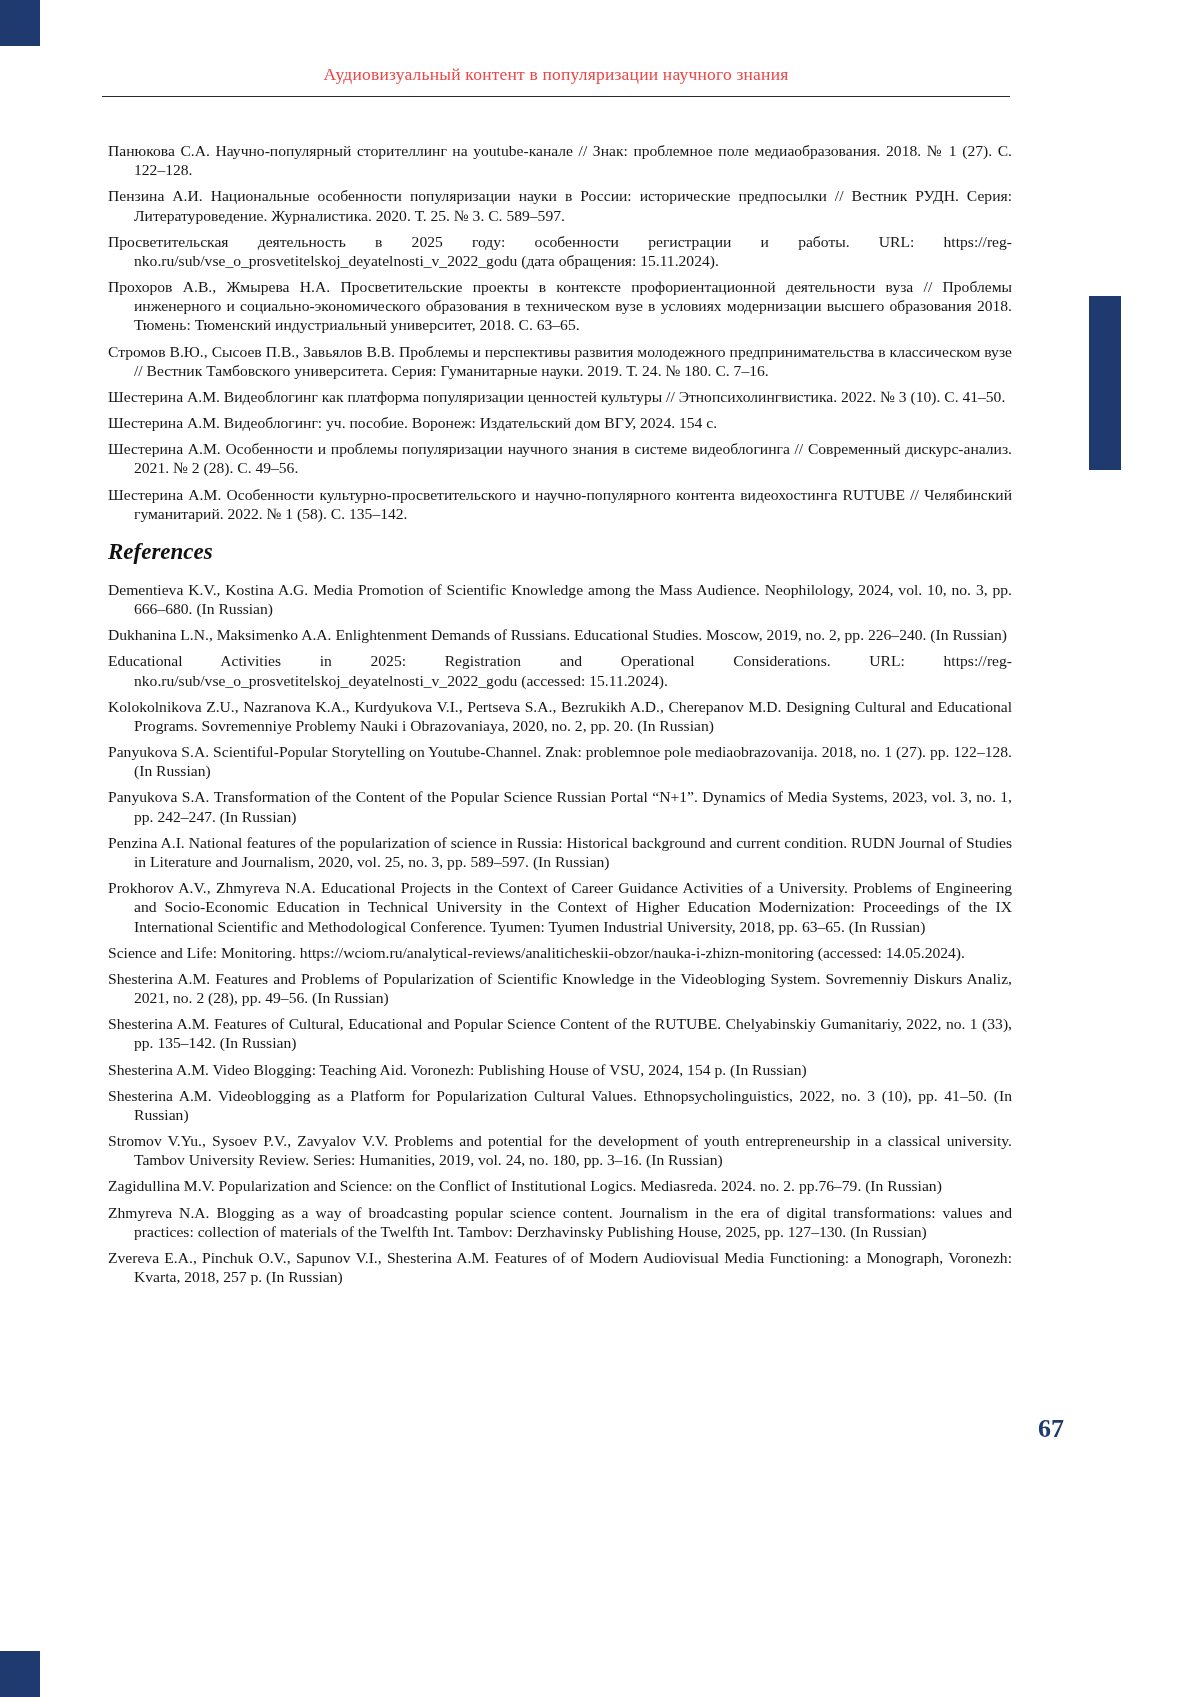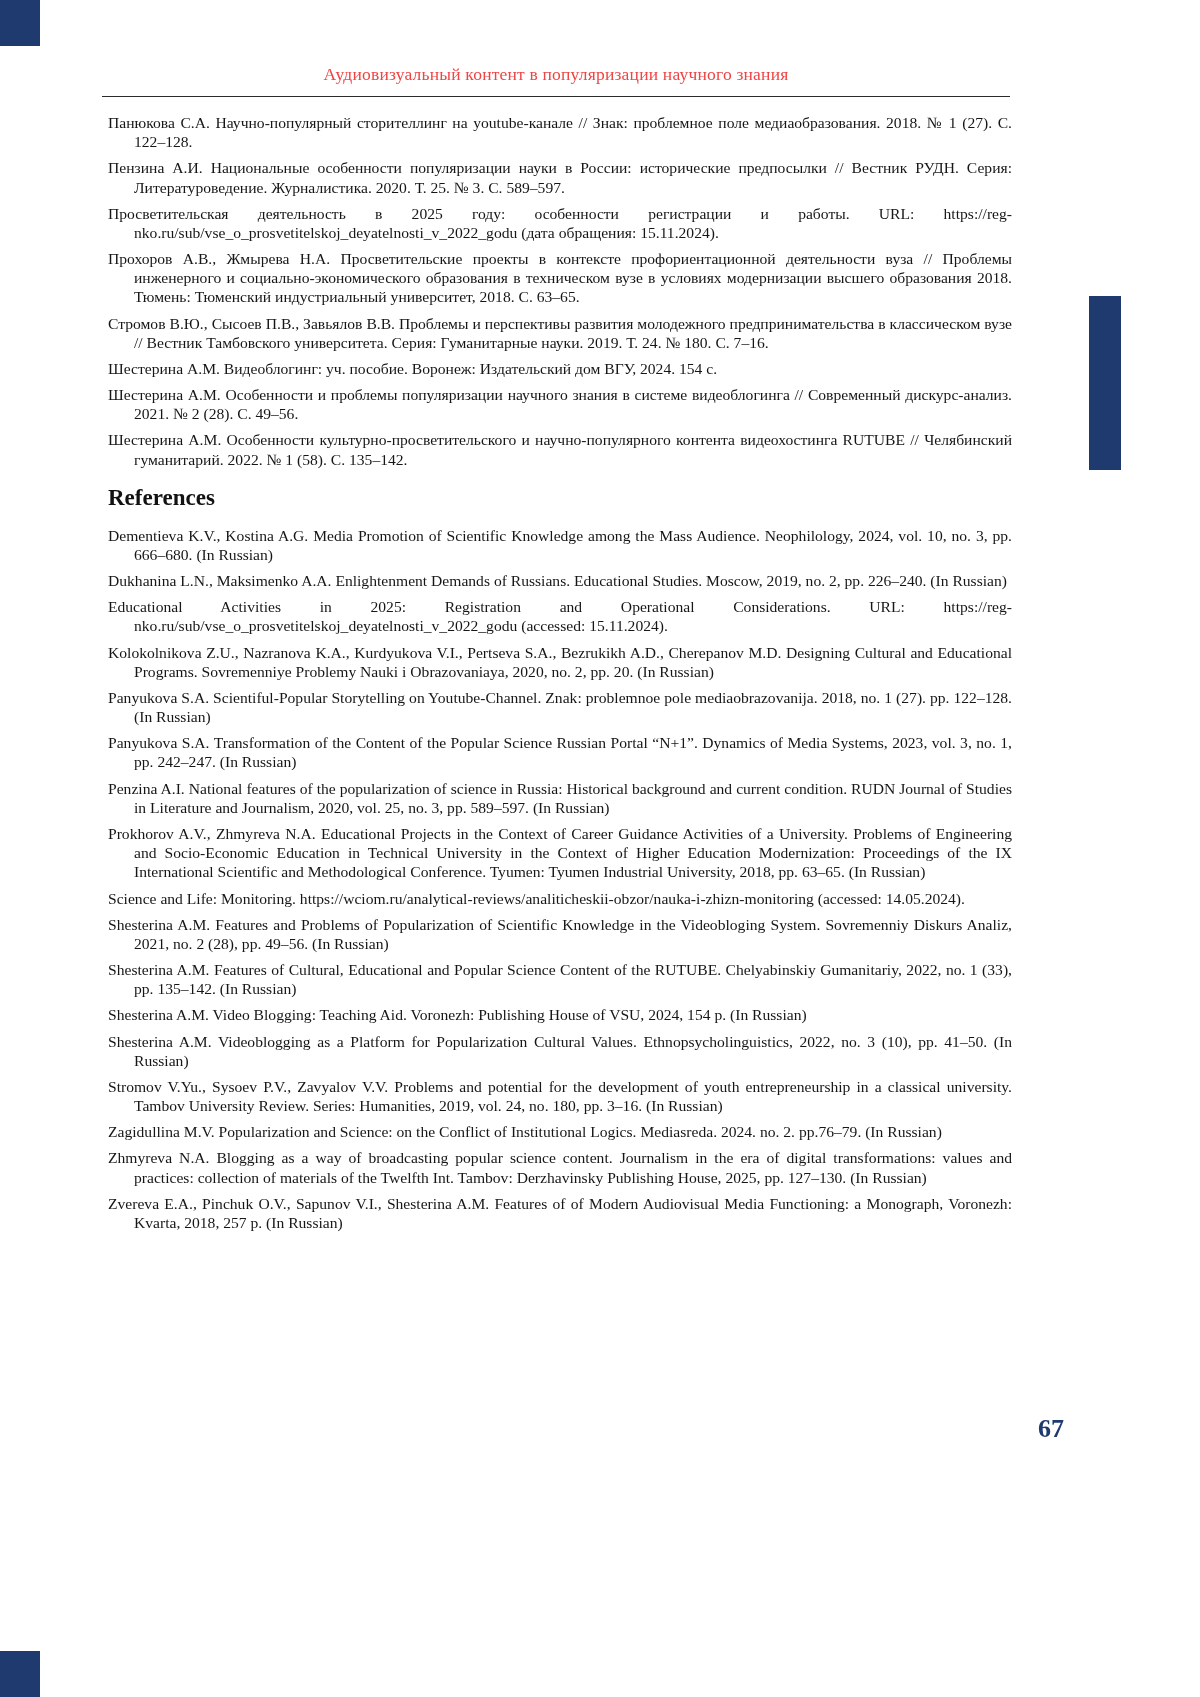--- a/index.html
+++ b/index.html
@@ -44,36 +44,37 @@
     color: #ef4444;
   }
   .header-rule {
     border: none;
     border-top: 1.6px solid #2b2b2b;
     margin-top: 11px;
   }
 
   
   .page-main {
-    margin: 16px 88px 0 108px;
+    margin: 44px 88px 0 108px;
     width: 904px;
   }
   .ref {
     font-size: 15.6px;
     line-height: 1.23;
     text-align: justify;
     margin: 0 0 7px 26px;
     text-indent: -26px;
     color: #161616;
   }
   .references-heading {
     font-size: 23px;
     font-weight: bold;
     color: #121212;
     margin: 16px 0 15px 0;
+    font-style: italic;
   }
 
   
   .page-number {
     position: absolute;
     top: 1414px;
     left: 1038px;
     font-size: 26px;
     font-weight: bold;
     color: #1f3a6e;
@@ -93,20 +94,21 @@
 </header>
 
 <main class="page-main">
 
   <section class="ref-list">
     <p class="ref">Панюкова С.А. Научно-популярный сторителлинг на youtube-канале // Знак: проблемное поле медиаобразования. 2018. № 1 (27). С. 122–128.</p>
     <p class="ref">Пензина А.И. Национальные особенности популяризации науки в России: исторические предпосылки // Вестник РУДН. Серия: Литературоведение. Журналистика. 2020. Т. 25. № 3. С. 589–597.</p>
     <p class="ref">Просветительская деятельность в 2025 году: особенности регистрации и работы. URL: https://reg-nko.ru/sub/vse_o_prosvetitelskoj_deyatelnosti_v_2022_godu (дата обращения: 15.11.2024).</p>
     <p class="ref">Прохоров А.В., Жмырева Н.А. Просветительские проекты в контексте профориентационной деятельности вуза // Проблемы инженерного и социально-экономического образования в техническом вузе в условиях модернизации высшего образования 2018. Тюмень: Тюменский индустриальный университет, 2018. С. 63–65.</p>
     <p class="ref">Стромов В.Ю., Сысоев П.В., Завьялов В.В. Проблемы и перспективы развития молодежного предпринимательства в классическом вузе // Вестник Тамбовского университета. Серия: Гуманитарные науки. 2019. Т. 24. № 180. С. 7–16.</p>
+    <p class="ref">Шестерина А.М. Видеоблогинг как платформа популяризации ценностей культуры // Этнопсихолингвистика. 2022. № 3 (10). С. 41–50.</p>
     <p class="ref">Шестерина А.М. Видеоблогинг: уч. пособие. Воронеж: Издательский дом ВГУ, 2024. 154 с.</p>
     <p class="ref">Шестерина А.М. Особенности и проблемы популяризации научного знания в системе видеоблогинга // Современный дискурс-анализ. 2021. № 2 (28). С. 49–56.</p>
     <p class="ref">Шестерина А.М. Особенности культурно-просветительского и научно-популярного контента видеохостинга RUTUBE // Челябинский гуманитарий. 2022. № 1 (58). С. 135–142.</p>
   </section>
 
   <h2 class="references-heading">References</h2>
 
   <section class="ref-list">
     <p class="ref">Dementieva K.V., Kostina A.G. Media Promotion of Scientific Knowledge among the Mass Audience. Neophilology, 2024, vol. 10, no. 3, pp. 666–680. (In Russian)</p>
     <p class="ref">Dukhanina L.N., Maksimenko A.A. Enlightenment Demands of Russians. Educational Studies. Moscow, 2019, no. 2, pp. 226–240. (In Russian)</p>

